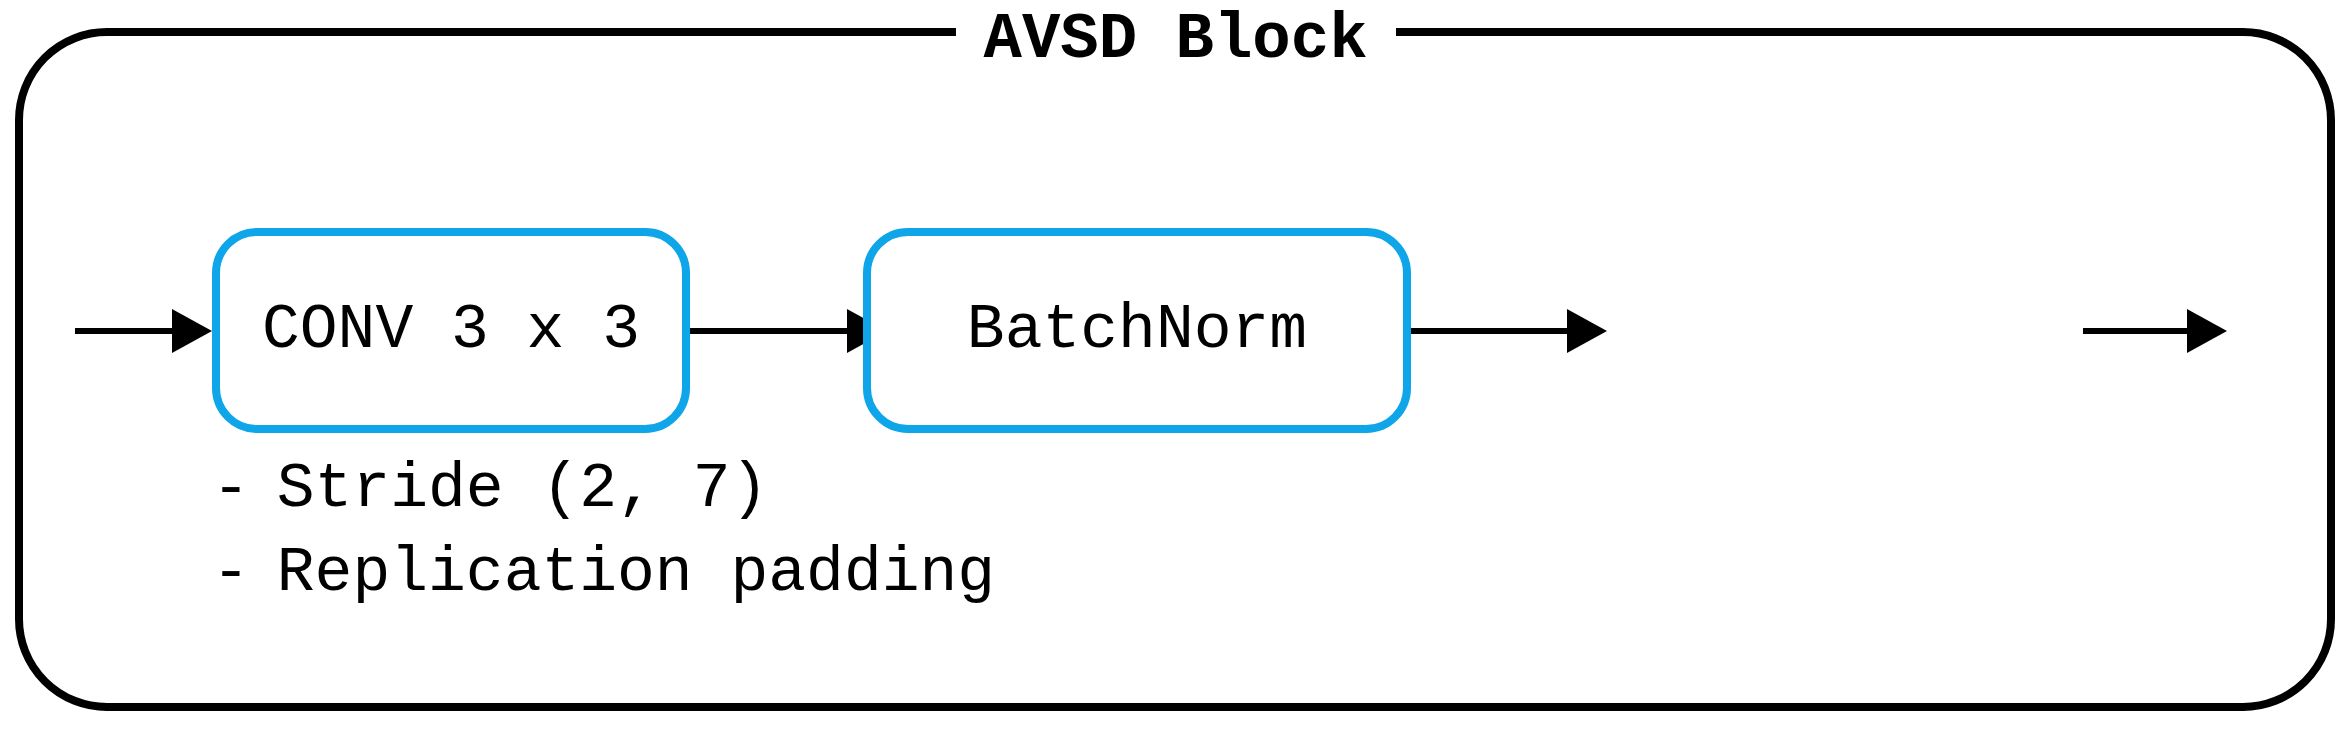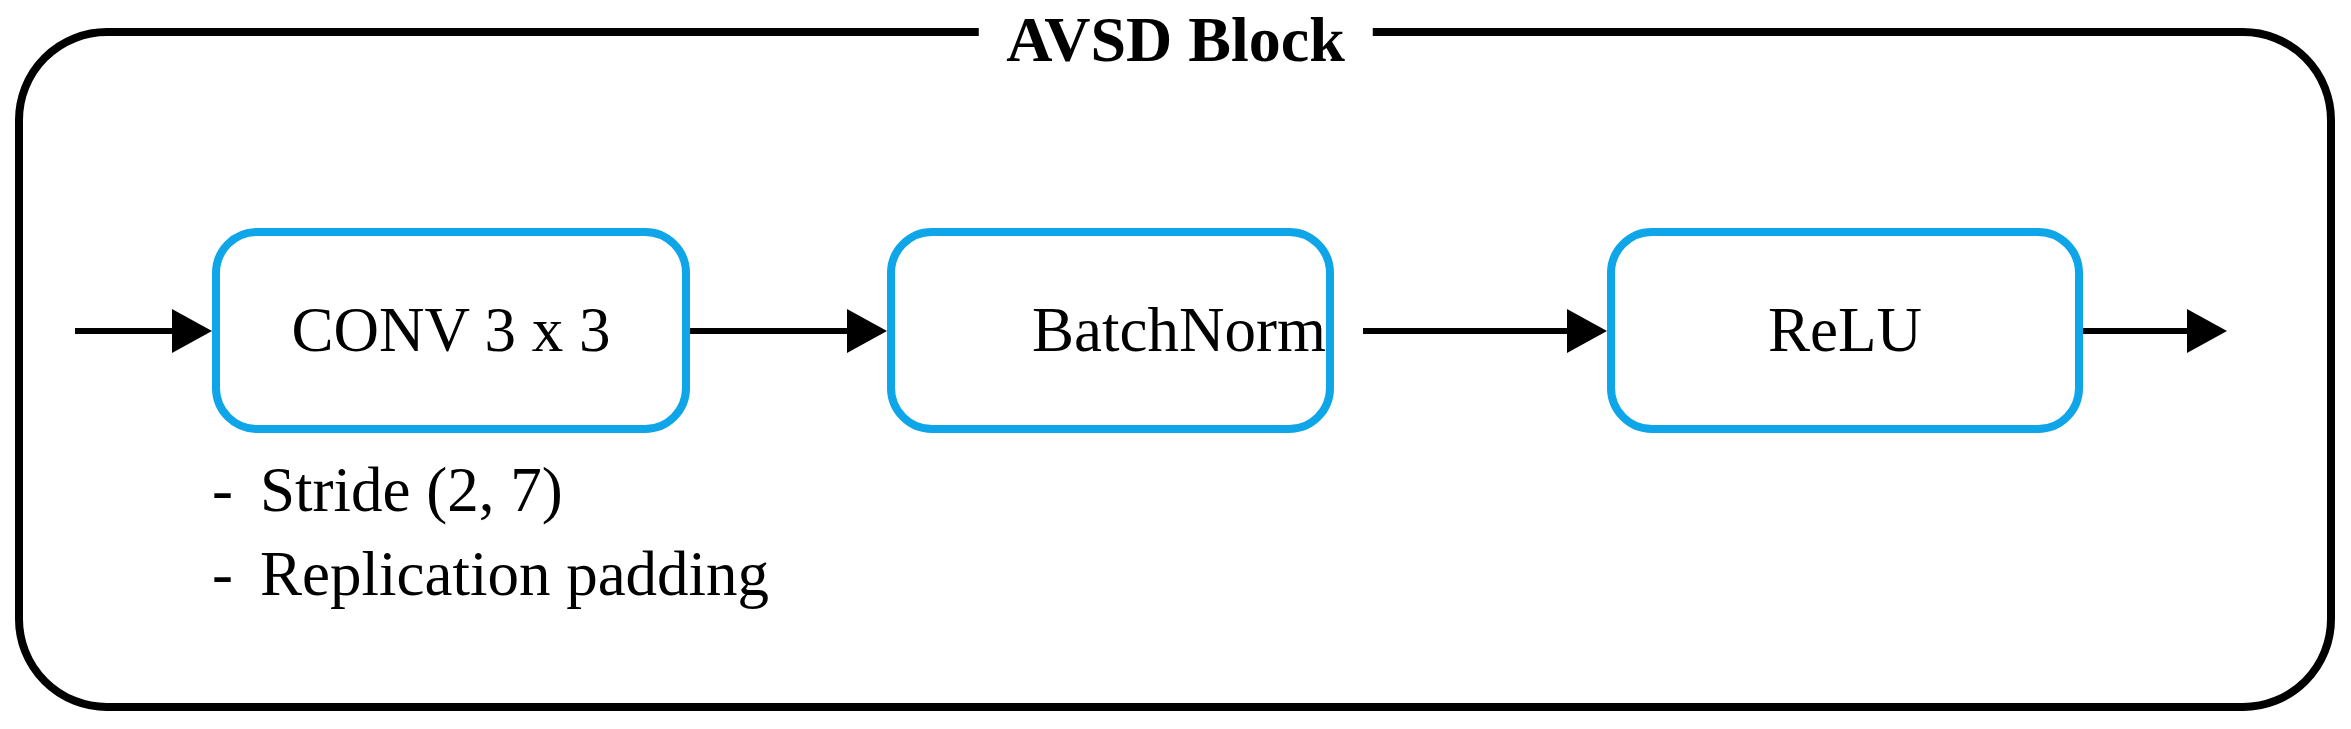--- a/index.html
+++ b/index.html
@@ -5,21 +5,21 @@
   html, body {
     margin: 0;
     padding: 0;
     background: #ffffff;
   }
   .canvas {
     position: relative;
     width: 2351px;
     height: 729px;
     background: #ffffff;
-    font-family: Liberation Serif, serif;
+    font-family: Liberation Mono, monospace;
     color: #000000;
     overflow: hidden;
   }
   .outer-box {
     position: absolute;
     left: 15px;
     top: 28px;
     width: 2320px;
     height: 683px;
     box-sizing: border-box;
@@ -49,21 +49,21 @@
     border-radius: 45px;
     background: #ffffff;
     display: flex;
     align-items: center;
     justify-content: center;
     font-size: 63px;
     white-space: nowrap;
     z-index: 2;
   }
   .block-conv      { left: 212px;  width: 478px; }
-  .block-batchnorm { left: 887px;  width: 447px; justify-content: flex-end; }
+  .block-batchnorm { left: 863px;  width: 548px; }
   .block-relu      { left: 1607px; width: 476px; }
   .arrow-layer {
     position: absolute;
     left: 0;
     top: 0;
     width: 2351px;
     height: 729px;
     z-index: 1;
     pointer-events: none;
   }
@@ -112,23 +112,20 @@
   </svg>
 
   <div class="block block-conv">
     <span>CONV 3 x 3</span>
   </div>
 
   <div class="block block-batchnorm">
     <span>BatchNorm</span>
   </div>
 
-  <div class="block block-relu">
-    <span>ReLU</span>
-  </div>
 
   <div class="notes">
     <div class="note-line">
       <span>-</span>
       <span>Stride (2, 7)</span>
     </div>
     <div class="note-line">
       <span>-</span>
       <span>Replication padding</span>
     </div>

